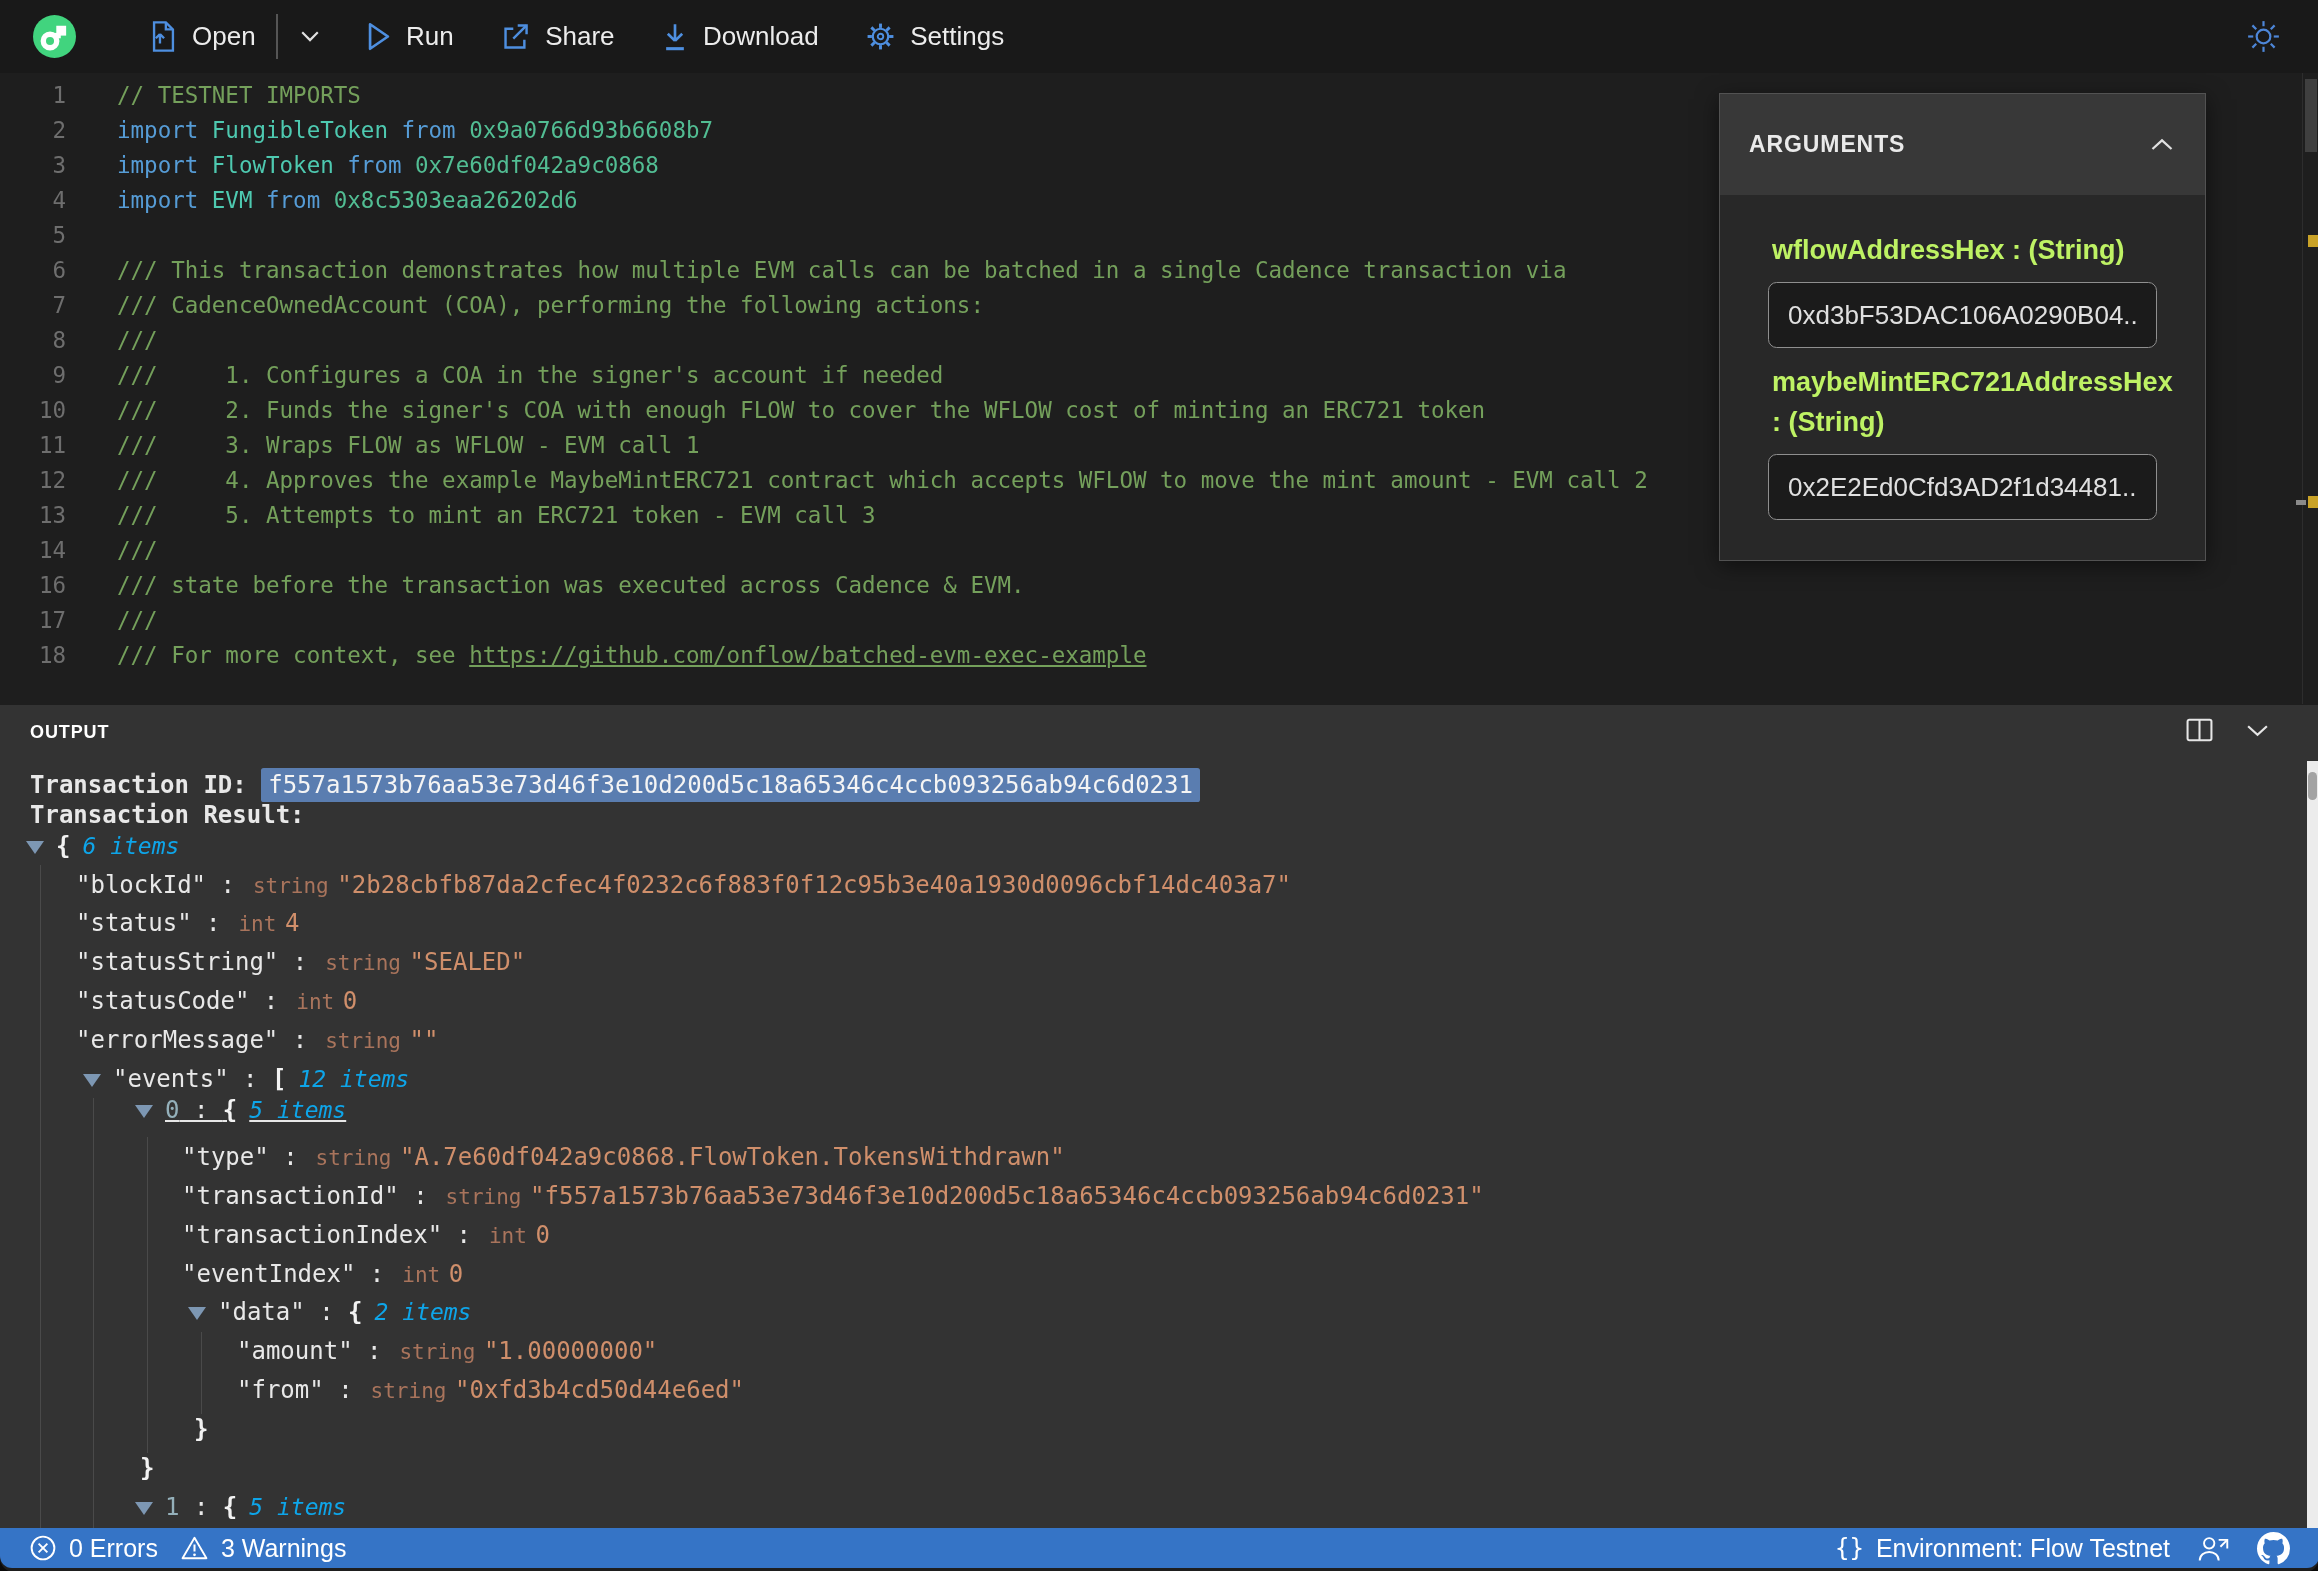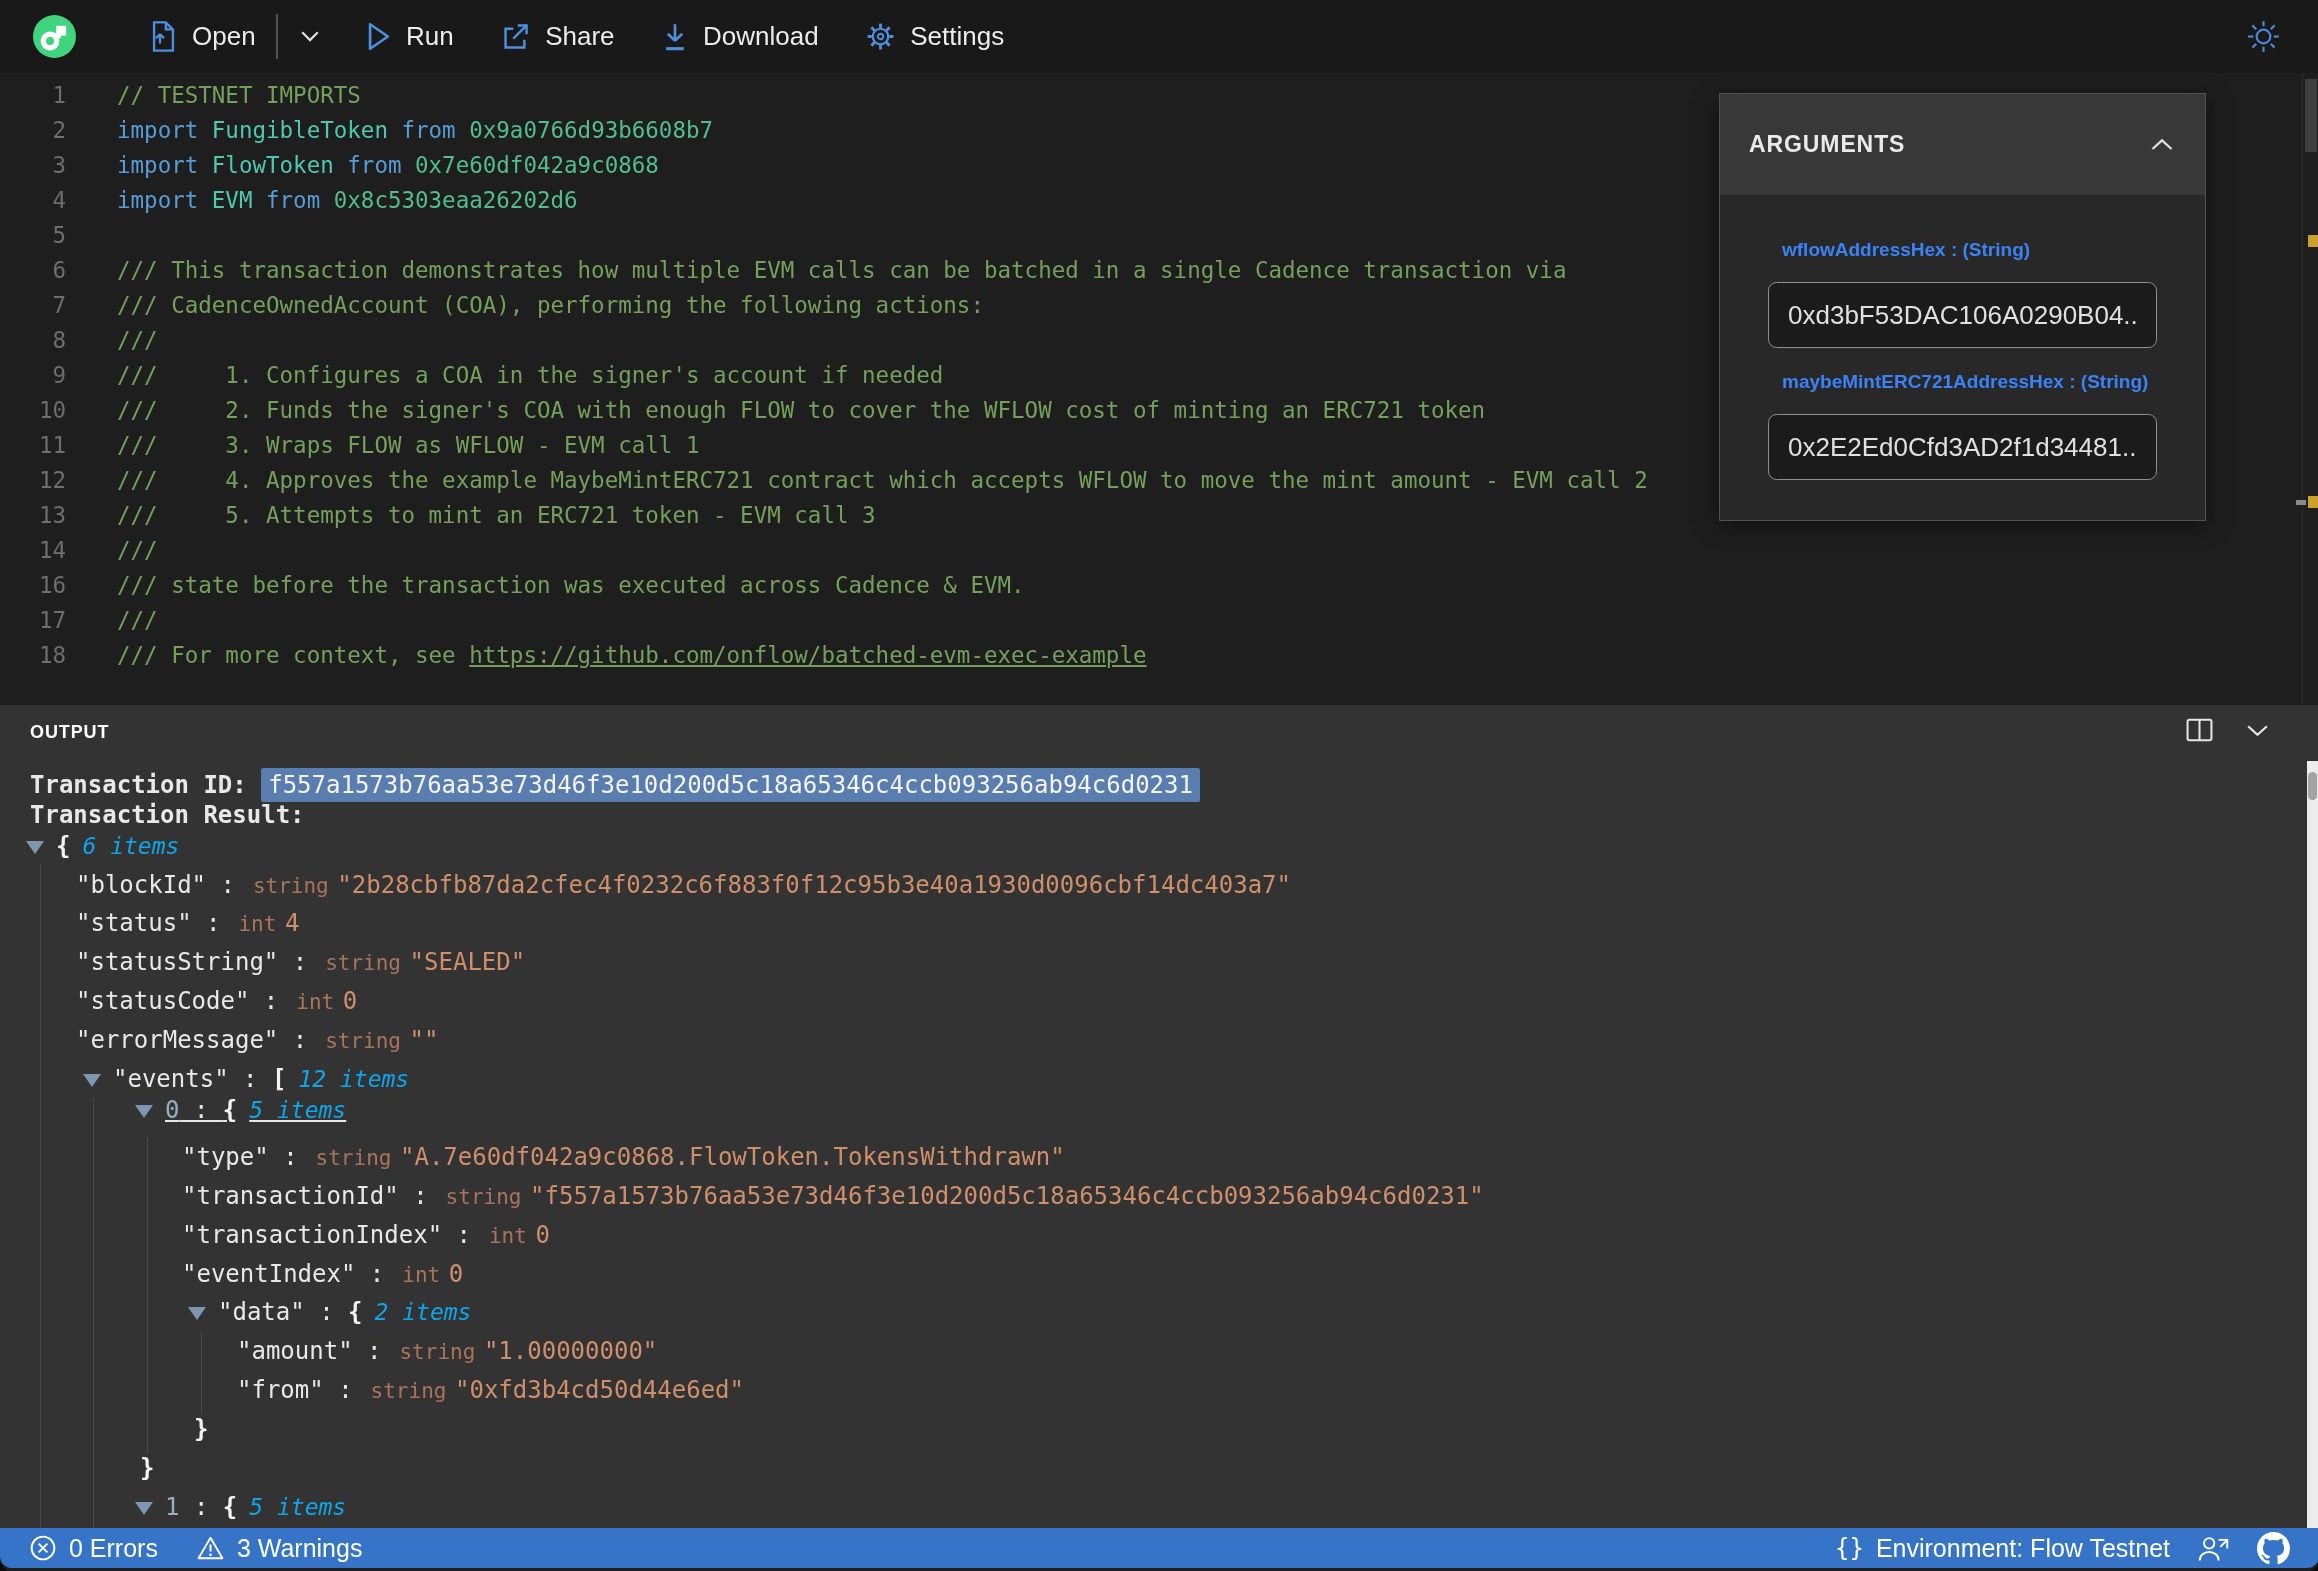--- a/index.html
+++ b/index.html
@@ -30,21 +30,21 @@
   .ed-thumb{position:absolute;left:2305px;top:79px;width:12px;height:73px;background:#3f3f3f;}
   .warn-mark{position:absolute;left:2308px;width:10.4px;height:12px;background:#c9a227;}
   .gray-mark{position:absolute;left:2296px;width:10.4px;height:5.2px;background:#8a8a8a;}
   
   .args{position:absolute;left:1719px;top:93px;width:485px;background:#282828;
         border:0.9px solid #525252;box-shadow:0 5.2px 21px rgba(0,0,0,.5);}
   .args-header{height:69px;background:#383838;display:flex;align-items:center;
                justify-content:space-between;padding:16px 29px;}
   .args-title{color:#eaeaea;font-size:23px;font-weight:bold;letter-spacing:0.9px;}
   .args-body{padding:21px 48px 40px 48px;}
-  .arg-label{color:#3b82f6;font-size:19px;font-weight:600;line-height:40px;margin:14px 0 12px 14px;}
+  .arg-label{color:#bef264;font-size:27px;font-weight:600;line-height:40px;margin:14px 0 12px 4px;}
   .arg-input{width:100%;box-sizing:border-box;height:66px;background:#1b1b1b;
              border:1.7px solid #8f8f8f;border-radius:8.6px;color:#e0e0e0;font-size:26px;
              font-family:"Liberation Sans",sans-serif;padding:0 19px;outline:none;}
   
   .output{position:absolute;left:0;top:705px;width:100%;height:824px;background:#333333;}
   .out-title{position:absolute;left:30px;top:17.3px;color:#ffffff;font-size:18px;
              font-weight:bold;letter-spacing:0.9px;}
   .out-icons{position:absolute;right:47px;top:12px;display:flex;gap:29px;align-items:center;}
   .orow{position:absolute;height:35px;white-space:pre;font-family:"DejaVu Sans Mono",monospace;
         font-size:24px;line-height:35px;color:#e8e8e8;}
@@ -59,21 +59,21 @@
   .tri{display:inline-block;width:0;height:0;border-left:9.5px solid transparent;
        border-right:9.5px solid transparent;border-top:13px solid #7d97b3;margin-right:12px;cursor:pointer;}
   .guide{position:absolute;width:0.9px;background:#4a4a4a;}
   .out-track{position:absolute;left:2307px;top:56px;width:12px;height:768px;background:#ececec;}
   .out-thumb{position:absolute;left:2308px;top:67px;width:8.6px;height:28px;background:#a3a3a3;border-radius:4.3px;}
   
   .statusbar{position:absolute;left:0;top:1528px;width:100%;height:40px;background:#3574c6;
              display:flex;align-items:center;justify-content:space-between;color:#fff;
              font-size:25px;z-index:5;border-radius:0 0 12px 12px;box-sizing:border-box;padding:0 29px;}
   .sb-group{display:flex;align-items:center;gap:12px;cursor:pointer;}
-  .sb-left{display:flex;align-items:center;gap:38px;}
+  .sb-left{display:flex;align-items:center;gap:22px;}
   .sb-right{display:flex;align-items:center;gap:26px;}
   .sb-braces{font-family:"DejaVu Sans Mono",monospace;font-size:24px;}
 </style>
 </head>
 <body>
 
 <div class="window">
 
   <div class="titlebar">
     <div class="tb-left">

